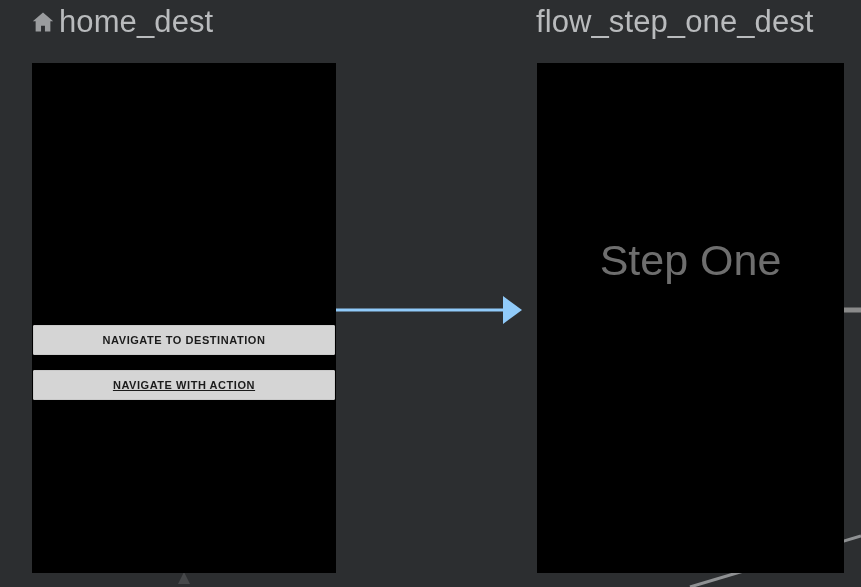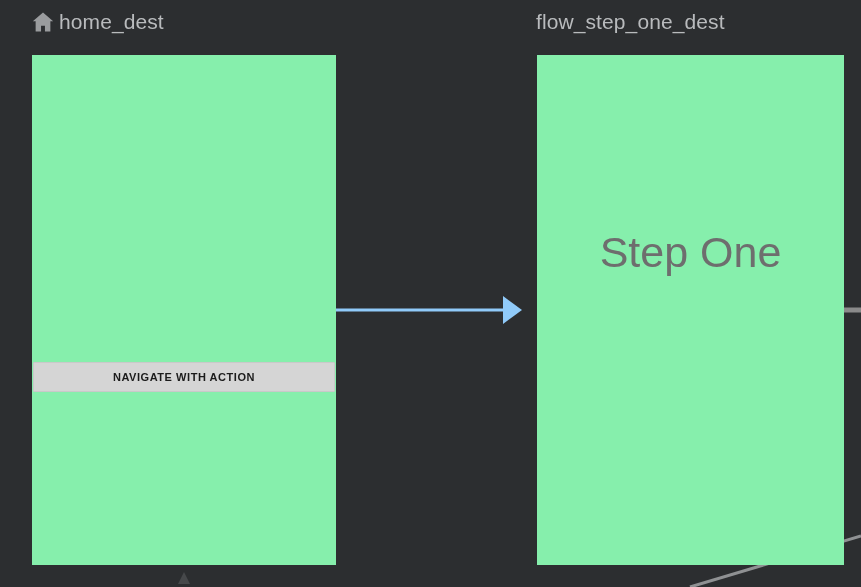--- a/index.html
+++ b/index.html
@@ -39,31 +39,32 @@
   }
 
   .home-icon {
     display: block;
     width: 26px;
     height: 26px;
     flex: 0 0 26px;
   }
 
   .node-title {
-    font-size: 21px;
+    font-size: 31px;
     line-height: 26px;
     color: #b9bbbd;
     font-weight: 400;
     letter-spacing: 0.1px;
   }
 
   .node-frame {
     position: absolute;
-    background: #86efac;
+    background: #000000;
     overflow: hidden;
+    margin-top: 8px;
   }
 
   .screen-title {
     position: absolute;
     left: 0;
     width: 100%;
     text-align: center;
     font-size: 43px;
     line-height: 50px;
     color: #6e6e6e;
@@ -85,21 +86,21 @@
     align-items: center;
     justify-content: center;
     font-family: "Liberation Sans", sans-serif;
   }
 
   
   #node-home .node-header { left: 30px; top: 9px; }
   #node-home .node-frame  { left: 32px; top: 55px; width: 304px; height: 510px; }
   #node-home .screen-title { top: 228px; }
   #node-home .btn-1 { left: 1px;  top: 262px; width: 302px; height: 30px; }
-  #node-home .btn-2 { left: 1px;  top: 307px; width: 302px; height: 30px; }
+  #node-home .btn-2 { left: 1px;  top: 307px; width: 302px; height: 30px; text-decoration: underline; }
 
   
   #node-step-one .node-header { left: 536px; top: 9px; align-items: center; }
   #node-step-one .node-frame  { left: 537px; top: 55px; width: 307px; height: 510px; }
   #node-step-one .screen-title { top: 172px; }
   #node-step-one .btn-1 { left: 2px; top: 324px; width: 302px; height: 30px; }
 </style>
 </head>
 <body>
 
@@ -123,20 +124,21 @@
 
     <div class="node-header">
       <svg class="home-icon" viewBox="0 0 24 24">
         <path fill="#9a9c9e" d="M12 3.2 2.6 11.3h2.6v9.5h5.0v-5.3h3.6v5.3h5.0v-9.5h2.6z"></path>
       </svg>
       <span class="node-title">home_dest</span>
     </div>
 
     <div class="node-frame">
 
+      <div class="btn btn-1">NAVIGATE TO DESTINATION</div>
 
       <div class="btn btn-2">NAVIGATE WITH ACTION</div>
     </div>
   </div>
 
   <div class="node" id="node-step-one">
 
     <div class="node-header">
       <span class="node-title">flow_step_one_dest</span>
     </div>

